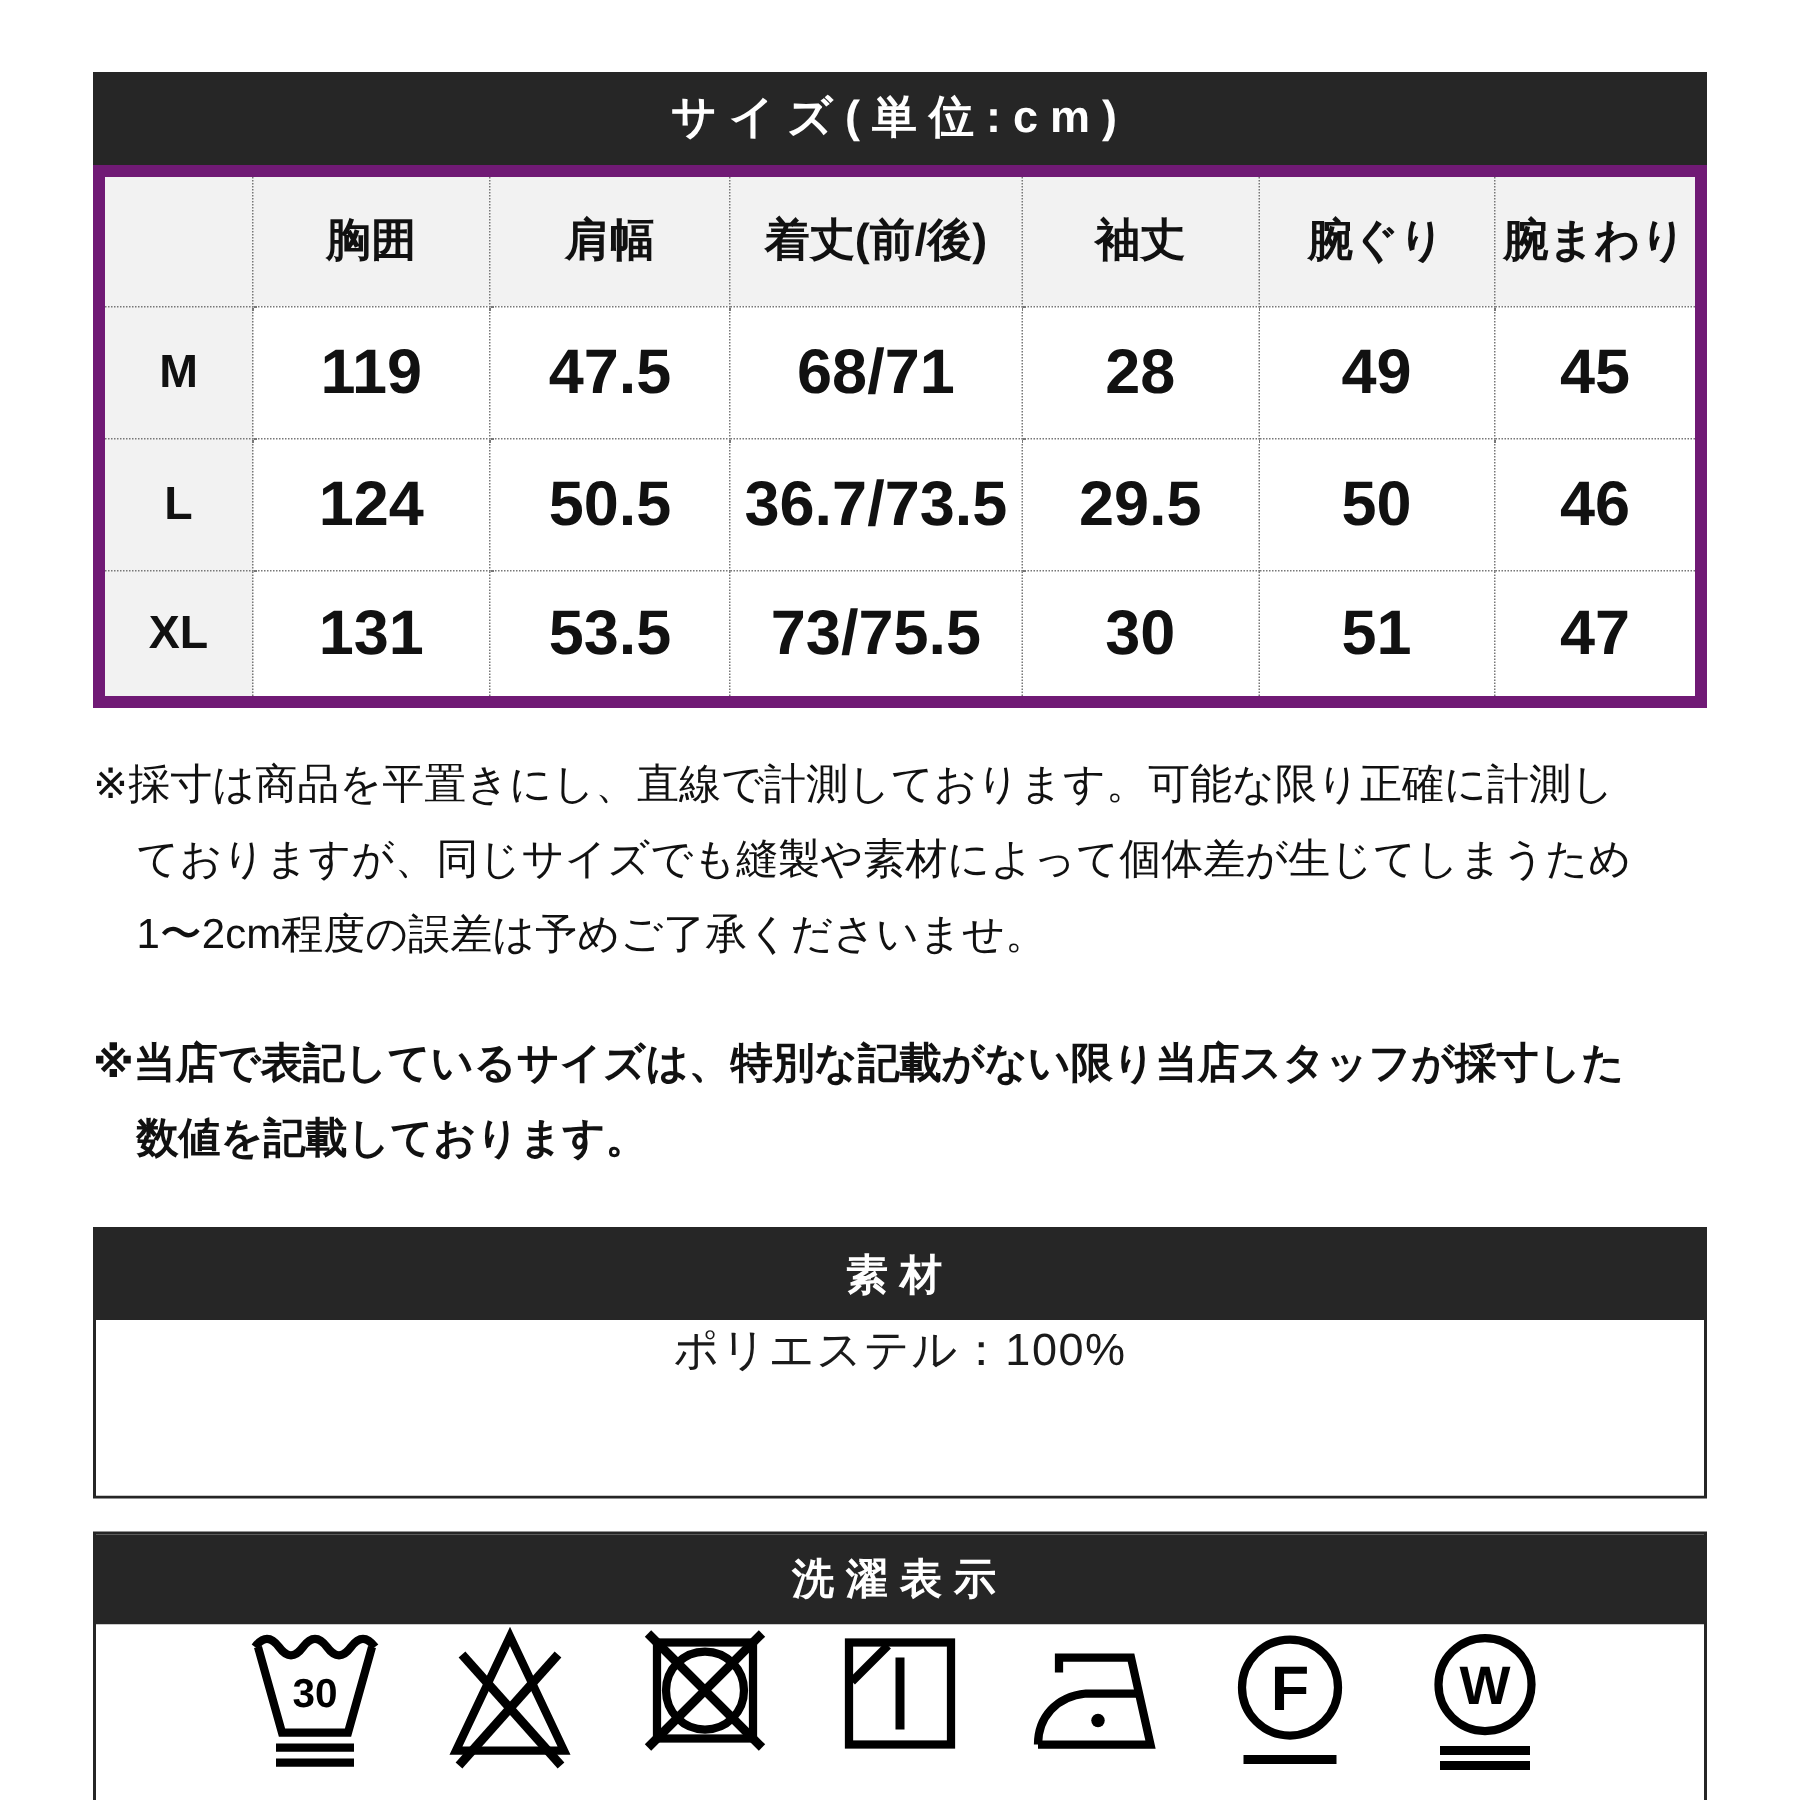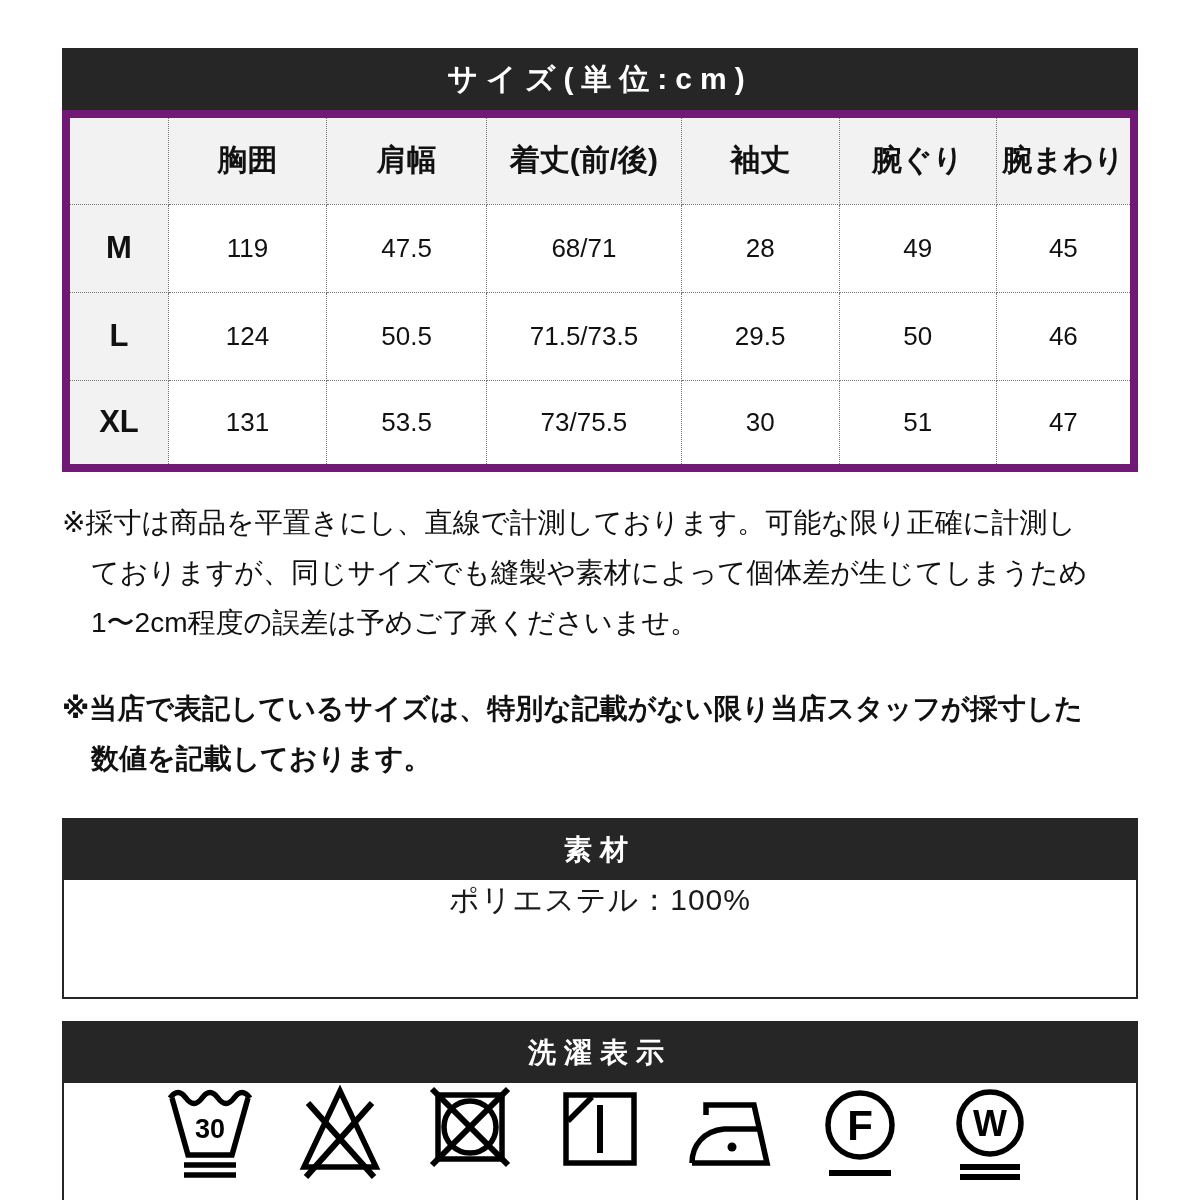--- a/index.html
+++ b/index.html
@@ -23,21 +23,21 @@
   table.size-table th, table.size-table td {
     border: 1px dotted #777777; text-align: center; vertical-align: middle;
   }
   table.size-table thead th {
     height: 90px; background: #f2f2f2; font-size: 30px; font-weight: bold; color: #111;
   }
   table.size-table tbody th {
     height: 88px; background: #f2f2f2; font-size: 31px; font-weight: bold; color: #111;
   }
   table.size-table tbody td {
-    height: 88px; background: #ffffff; font-size: 26px; font-weight: normal; color: #111;
+    height: 88px; background: #ffffff; font-size: 42px; font-weight: bold; color: #111;
   }
 
   
   .note { margin-top: 26px; font-size: 28px; line-height: 50px; color: #111; }
   .note.second { margin-top: 36px; font-weight: bold; }
   .note-line { white-space: nowrap; }
   .note-line + .note-line { padding-left: 29px; }
 
   
   .boxed { border: 2px solid #262626; margin-top: 34px; }
@@ -98,21 +98,21 @@
           <td>47.5</td>
           <td>68/71</td>
           <td>28</td>
           <td>49</td>
           <td>45</td>
         </tr>
         <tr>
           <th>L</th>
           <td>124</td>
           <td>50.5</td>
-          <td>71.5/73.5</td>
+          <td>36.7/73.5</td>
           <td>29.5</td>
           <td>50</td>
           <td>46</td>
         </tr>
         <tr>
           <th>XL</th>
           <td>131</td>
           <td>53.5</td>
           <td>73/75.5</td>
           <td>30</td>

